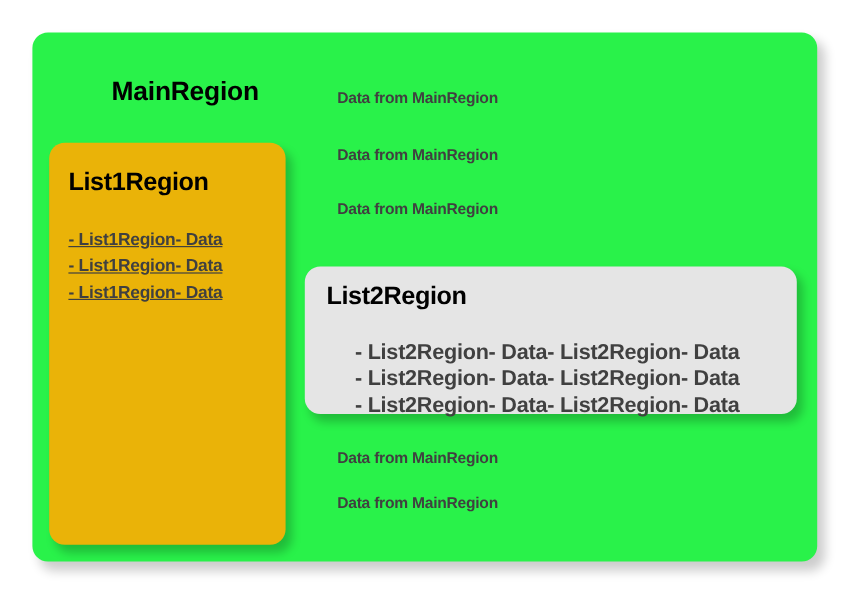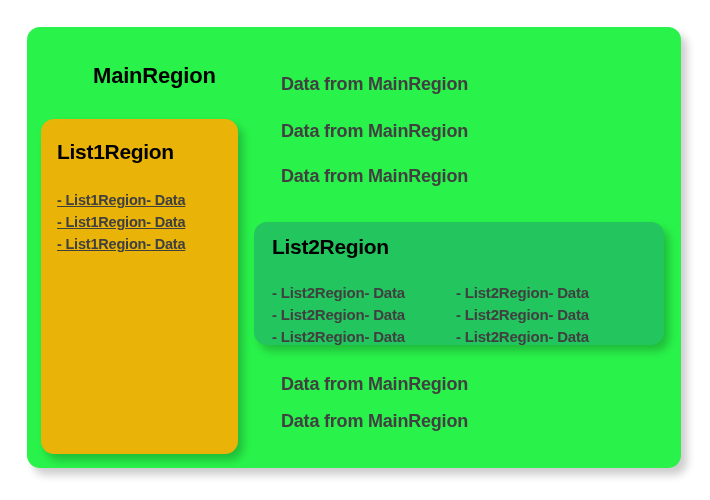--- a/index.html
+++ b/index.html
@@ -46,21 +46,21 @@
     color: #000000;
     letter-spacing: -0.2px;
     white-space: nowrap;
     margin-left: 35px;
   }
 
   
   .main-data {
     position: absolute;
     left: 254px;
-    font-size: 18px;
+    font-size: 13px;
     font-weight: bold;
     color: #404040;
     white-space: nowrap;
     letter-spacing: -0.2px;
   }
   .main-data.d0 { top: 47px; }
   .main-data.d1 { top: 94px; }
   .main-data.d2 { top: 139px; }
   .main-data.d3 { top: 347px; }
   .main-data.d4 { top: 384px; }
@@ -107,24 +107,25 @@
     text-decoration: underline;
   }
 
   
   .list2-region {
     position: absolute;
     left: 227px;
     top: 195px;
     width: 410px;
     height: 123px;
-    background: #22c55e;
+    background: #e5e5e5;
     border-radius: 13px;
     box-shadow: 5px 6px 8px rgba(0, 0, 0, 0.22);
     box-sizing: border-box;
+    text-align: right;
   }
 
   .list2-title {
     position: absolute;
     left: 18px;
     top: 13px;
     font-size: 21px;
     font-weight: bold;
     color: #000000;
     letter-spacing: -0.3px;
@@ -138,21 +139,21 @@
     display: flex;
     gap: 0px;
   }
   .list2-col {
     margin: 0;
     padding: 0;
     list-style: none;
   }
   .list2-col.col-a { width: 184px; }
   .list2-col li {
-    font-size: 15px;
+    font-size: 18px;
     font-weight: bold;
     color: #404040;
     line-height: 22px;
     white-space: nowrap;
     letter-spacing: -0.2px;
   }
 </style>
 </head>
 <body>
 

